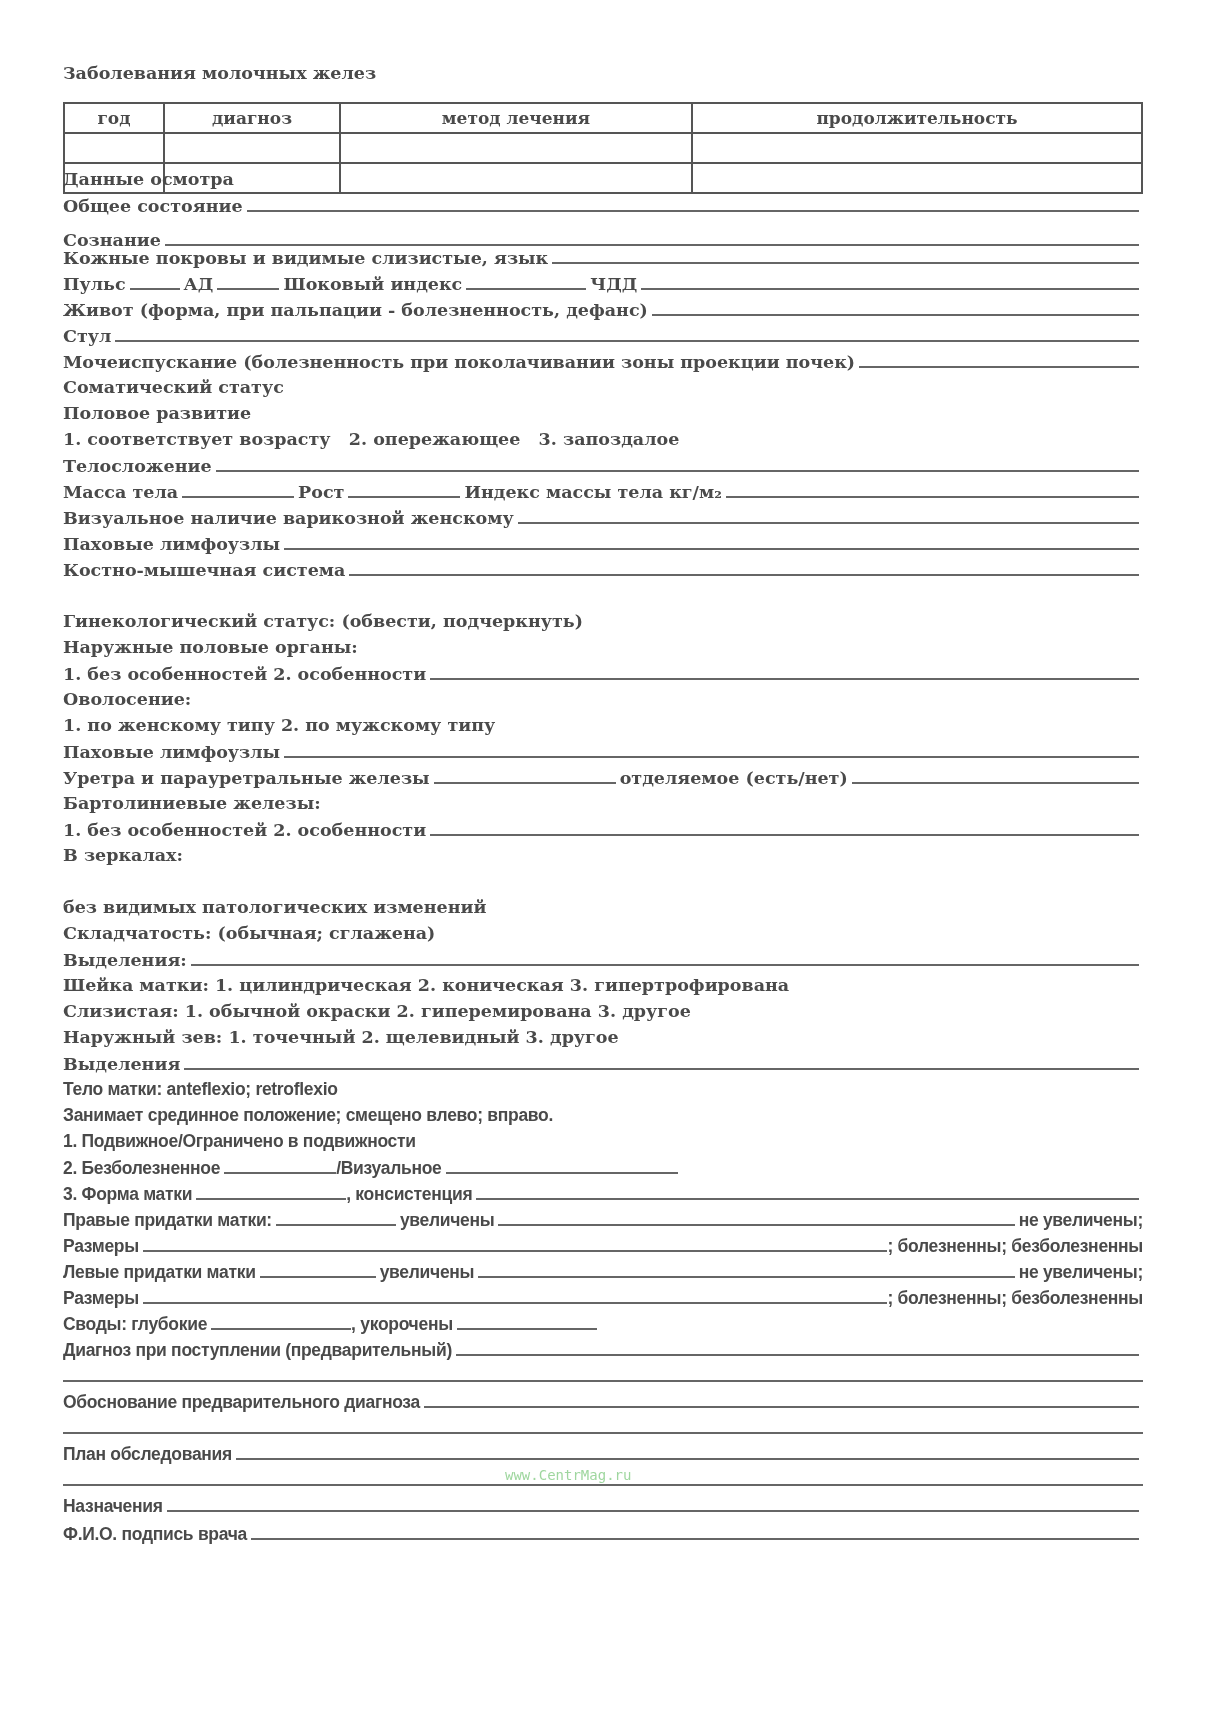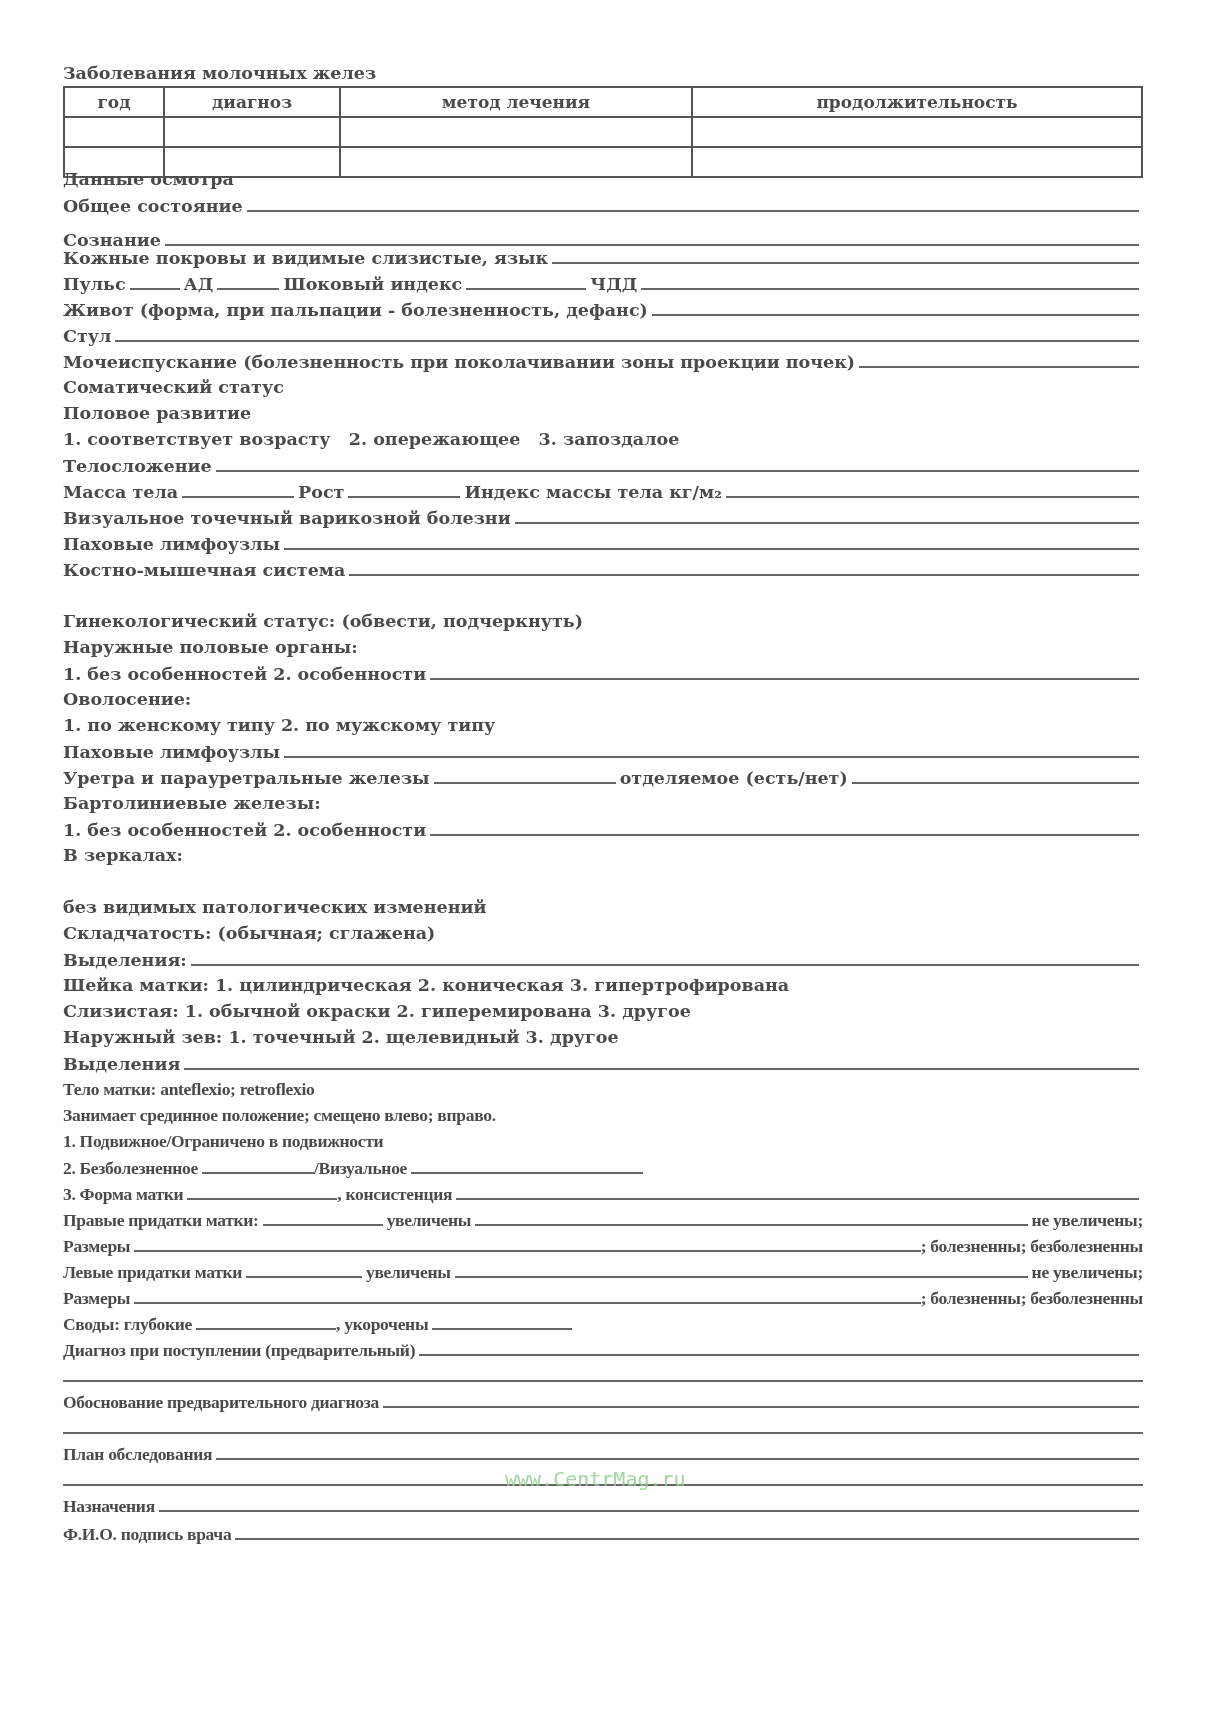--- a/index.html
+++ b/index.html
@@ -4,42 +4,42 @@
 <style>
   html, body { margin: 0; padding: 0; }
   body {
     width: 1209px; height: 1712px; background: #ffffff;
     font-family: "DejaVu Serif", "Liberation Serif", serif;
     color: #4a4a4a; position: relative; overflow: hidden;
   }
   .page { position: absolute; left: 63px; top: 60px; width: 1080px; }
   .title { font-size: 17.5px; font-weight: bold; height: 26px; line-height: 26px; }
   table.tbl {
-    border-collapse: collapse; width: 1080px; margin-top: 0;
+    border-collapse: collapse; width: 1080px; margin-top: 16px;
     font-size: 17px; font-weight: bold;
   }
   table.tbl td, table.tbl th {
     border: 2px solid #555; height: 28px; padding: 0; text-align: center; font-weight: bold;
   }
   .line {
     position: absolute; left: 0; width: 1080px; height: 27px;
     font-size: 17.5px; font-weight: bold; line-height: 27px;
     display: flex; align-items: baseline; white-space: nowrap;
   }
   .line span.t { flex: none; }
   .blank {
     display: inline-block; border-bottom: 2px solid #666; height: 18px;
     margin: 0 4px; flex: none;
   }
   .grow { flex: 1 1 auto; }
   .cond { font-family: "Liberation Sans", sans-serif; letter-spacing: -0.6px; font-size: 17px; }
-  .narrow { font-family: Liberation Serif, serif; letter-spacing: -0.3px; }
+  .narrow { font-family: Liberation Sans, sans-serif; letter-spacing: -0.3px; }
   .watermark {
     position: absolute; left: 505px; top: 1467px; color: #8fd08f;
-    font-family: "DejaVu Sans Mono", monospace; font-size: 20px; opacity: 0.85;
+    font-family: "DejaVu Sans Mono", monospace; font-size: 14px; opacity: 0.85;
   }
   .fullrule { position: absolute; left: 0; width: 1080px; border-bottom: 2px solid #666; }
 </style>
 </head>
 <body>
 
 <div class="page">
   <div class="title">Заболевания молочных желез</div>
 
   <table class="tbl">
@@ -117,21 +117,21 @@
     </div>
   <div class="line" style="top:418px">
     <span class="t">Масса тела</span>
       <span class="blank" style="width:112px"></span>
     <span class="t">Рост</span>
       <span class="blank" style="width:112px"></span>
     <span class="t">Индекс массы тела кг/м₂</span>
       <span class="blank grow"></span>
   </div>
   <div class="line" style="top:444px">
-      <span class="t">Визуальное точечный варикозной болезни</span>
+      <span class="t">Визуальное наличие варикозной женскому</span>
       <span class="blank grow"></span>
     </div>
   <div class="line" style="top:470px">
       <span class="t">Паховые лимфоузлы</span>
       <span class="blank grow"></span>
     </div>
   <div class="line" style="top:496px">
       <span class="t">Костно-мышечная система</span>
       <span class="blank grow"></span>
     </div>

